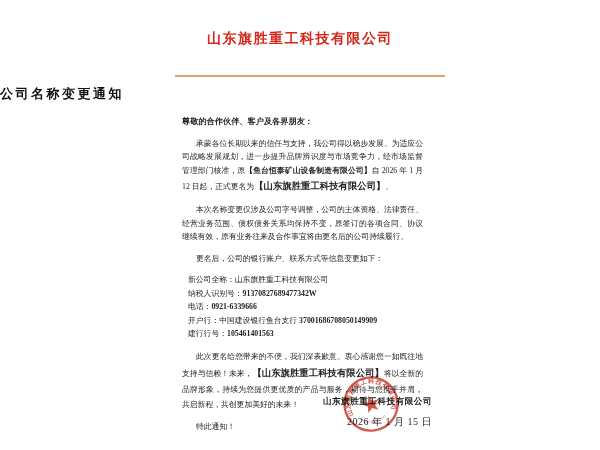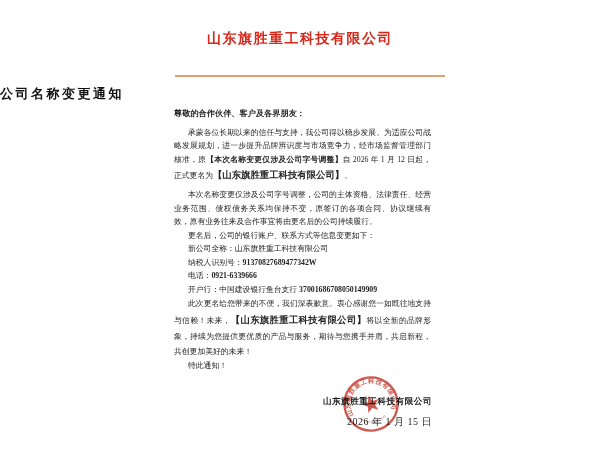--- a/index.html
+++ b/index.html
@@ -21,21 +21,21 @@
   }
   .doc-title {
     position:absolute; top:85px; left:0; width:600px; text-align:left;
     font-family:"Liberation Sans","DejaVu Sans",sans-serif;
     font-size:13px; font-weight:bold; letter-spacing:2.5px; color:#111111;
   }
   .content {
     position:absolute; left:174px; top:107px; width:257px;
     font-size:7.8px; line-height:13.5px; text-align:justify;
   }
-  .content p { margin:0; }
+  .content p { margin:8px; }
   .greeting { font-weight:bold; font-size:8.2px; margin-bottom:5px !important; }
   .para.indent { text-indent:14px; }
   .p1 { margin-bottom:4px !important; }
   .bname { font-weight:bold; }
   .bname.big { font-size:9.4px; line-height:18px; }
   .info-line { padding-left:14px; }
   .num { font-weight:bold; }
   .p4 { line-height:15px; }
   .signature {
     position:absolute; left:174px; top:396px; width:258px; text-align:right;
@@ -57,31 +57,32 @@
   <div class="doc-number">〔2026〕1 号</div>
 
   <div class="divider"></div>
 
   <div class="doc-title">公司名称变更通知</div>
 
   <div class="content">
 
     <p class="greeting">尊敬的合作伙伴、客户及各界朋友：</p>
 
-    <p class="para indent p1"><span>承蒙各位长期以来的信任与支持，我公司得以稳步发展。为适应公司战略发展规划，进一步提升品牌辨识度与市场竞争力，经市场监督管理部门核准，原</span><span class="bname">【本次名称变更仅涉及公司字号调整】</span><span>自 2026 年 1 月 12 日起，正式更名为</span><span class="bname big">【山东旗胜重工科技有限公司】</span><span>。</span></p>
+    <p class="para indent p1"><span>承蒙各位长期以来的信任与支持，我公司得以稳步发展。为适应公司战略发展规划，进一步提升品牌辨识度与市场竞争力，经市场监督管理部门核准，原</span><span class="bname">【鱼台恒泰矿山设备制造有限公司】</span><span>自 2026 年 1 月 12 日起，正式更名为</span><span class="bname big">【山东旗胜重工科技有限公司】</span><span>。</span></p>
 
     <p class="para indent">本次名称变更仅涉及公司字号调整，公司的主体资格、法律责任、经营业务范围、债权债务关系均保持不变，原签订的各项合同、协议继续有效，原有业务往来及合作事宜将由更名后的公司持续履行。</p>
 
     <p class="para indent">更名后，公司的银行账户、联系方式等信息变更如下：</p>
 
     <div>
       <div class="info-line"><span>新公司全称：</span><span>山东旗胜重工科技有限公司</span><span class="num"></span></div>
       <div class="info-line"><span>纳税人识别号：</span><span></span><span class="num">91370827689477342W</span></div>
       <div class="info-line"><span>电话：</span><span></span><span class="num">0921-6339666</span></div>
       <div class="info-line"><span>开户行：</span><span>中国建设银行鱼台支行 </span><span class="num">37001686708050149909</span></div>
+      <div class="info-line"><span>建行行号：</span><span></span><span class="num">105461401563</span></div>
     </div>
 
     <p class="para indent p4"><span>此次更名给您带来的不便，我们深表歉意。衷心感谢您一如既往地支持与信赖！未来，</span><span class="bname big">【山东旗胜重工科技有限公司】</span><span>将以全新的品牌形象，持续为您提供更优质的产品与服务，期待与您携手并肩，共启新程，共创更加美好的未来！</span></p>
 
     <p class="para indent">特此通知！</p>
 
   </div>
 
   <div class="signature">
     <div class="sig-company">山东旗胜重工科技有限公司</div>

